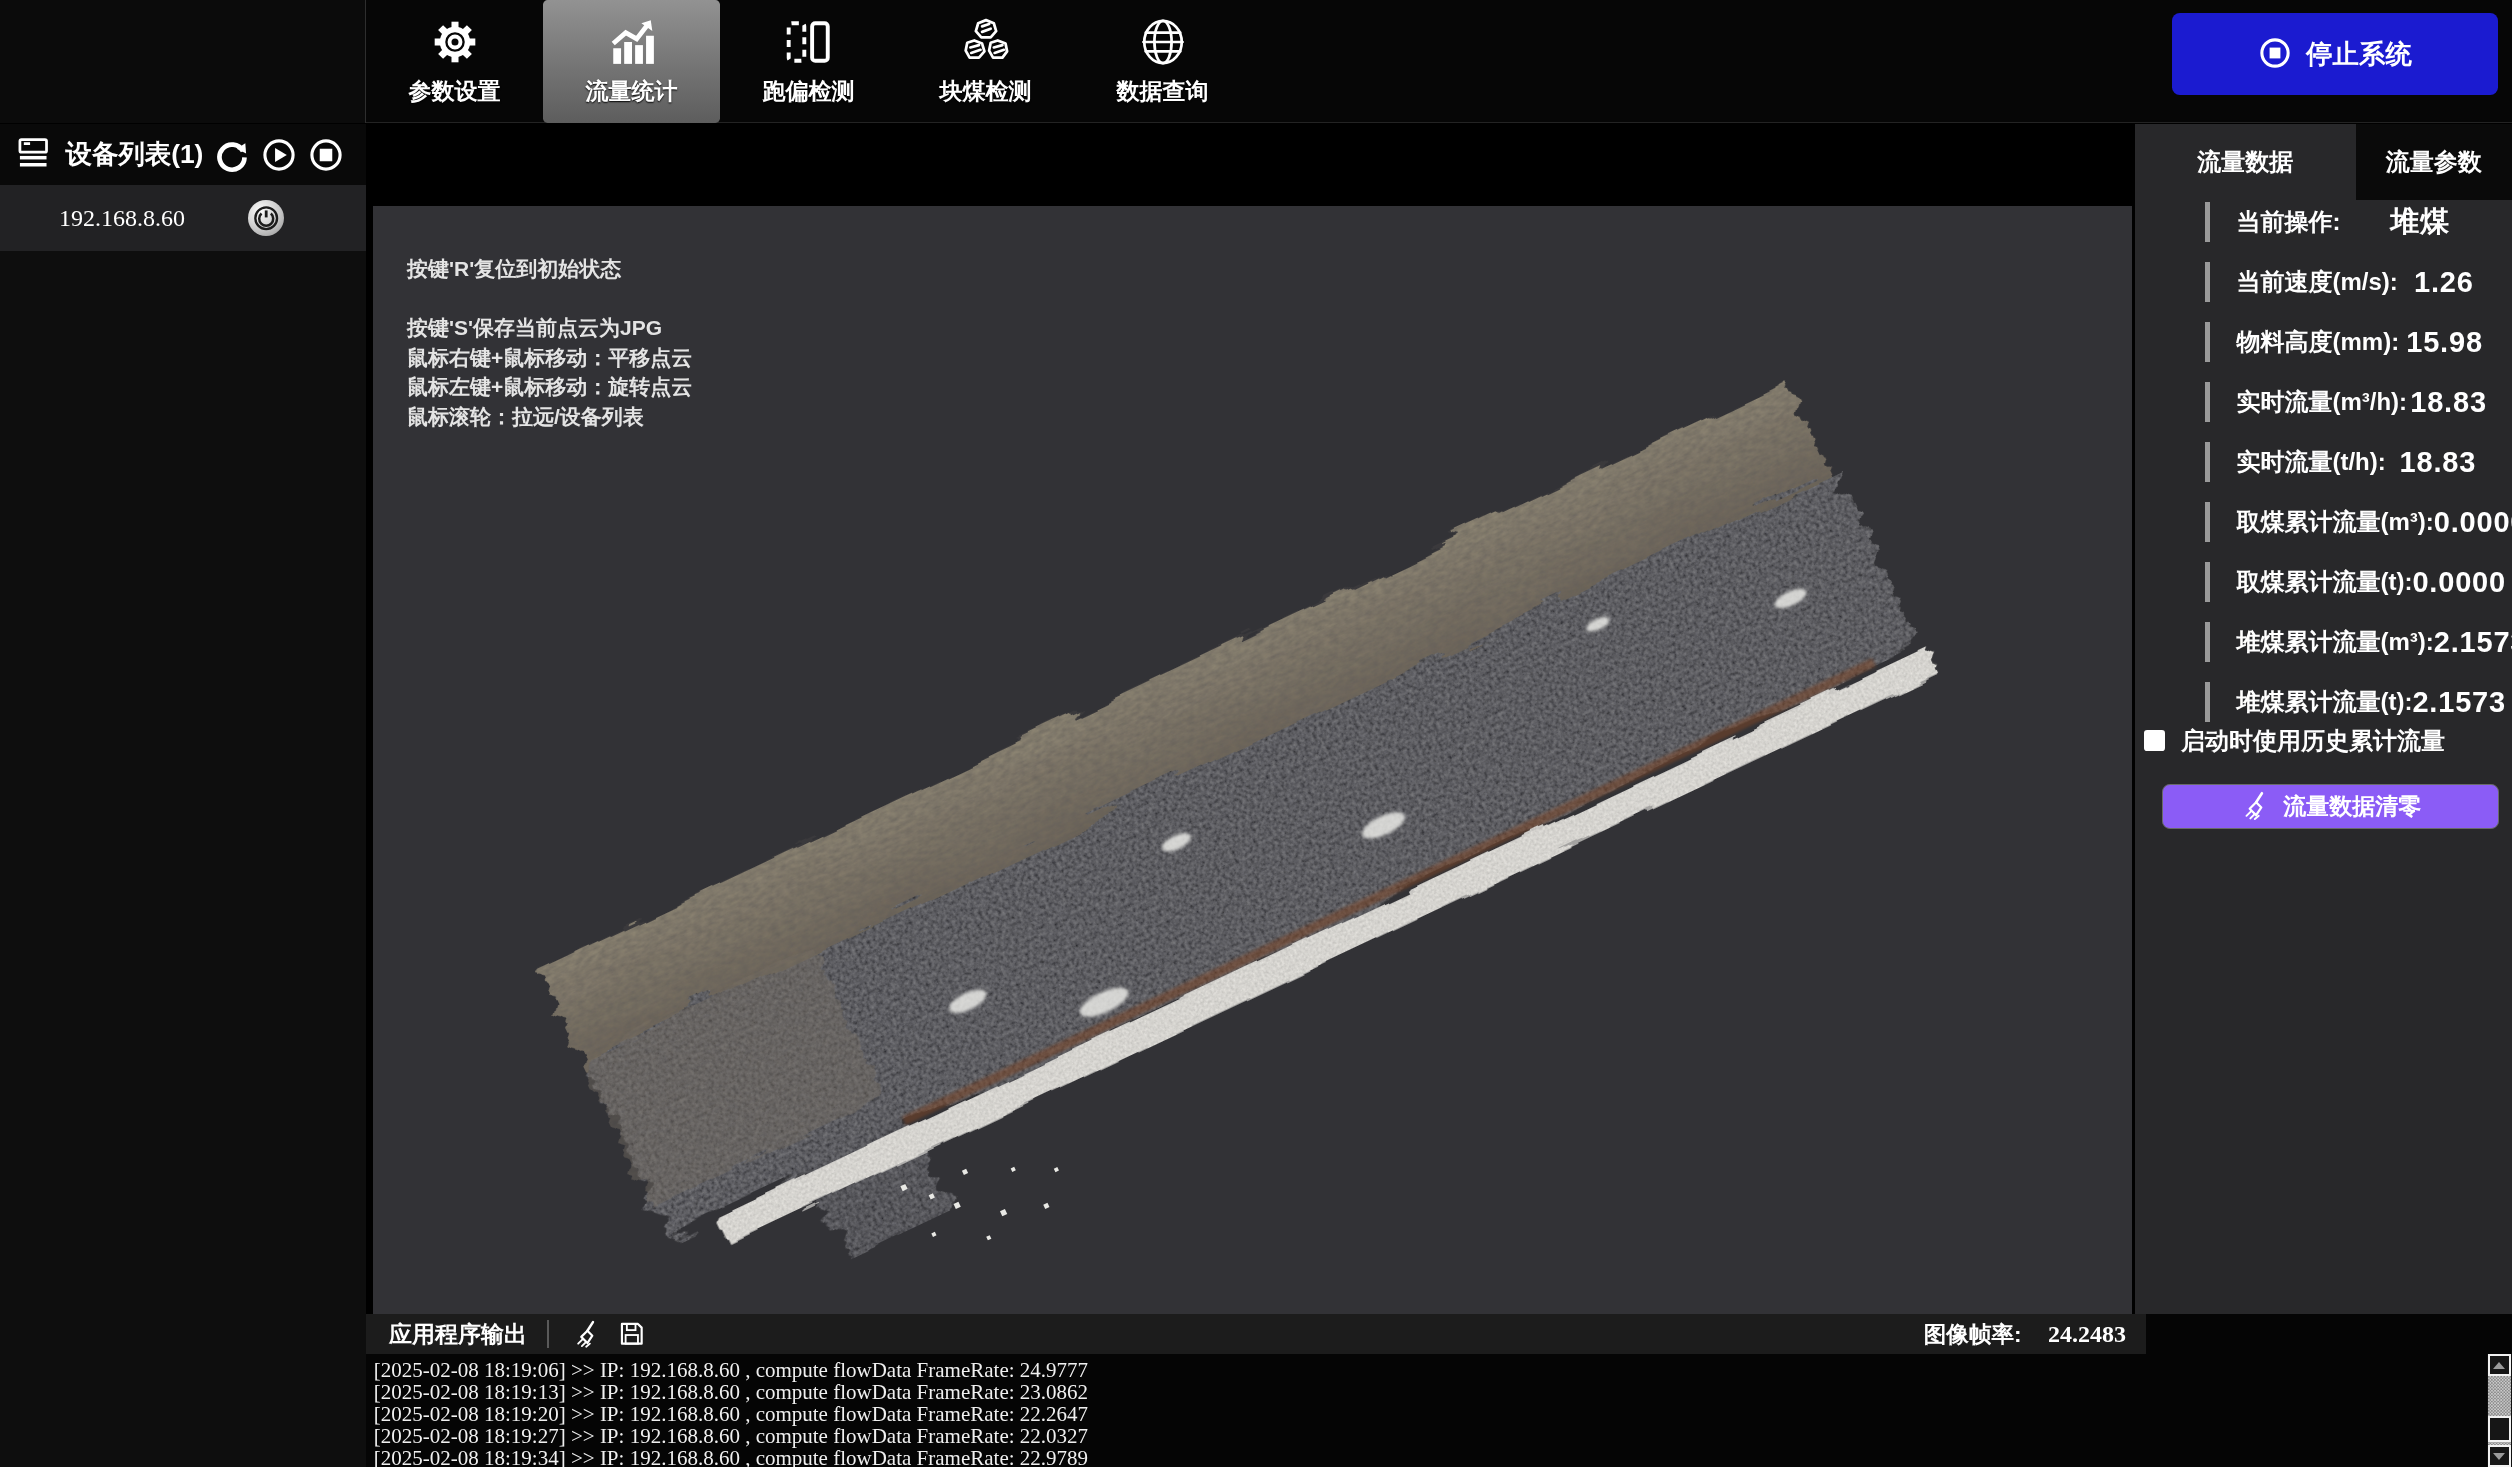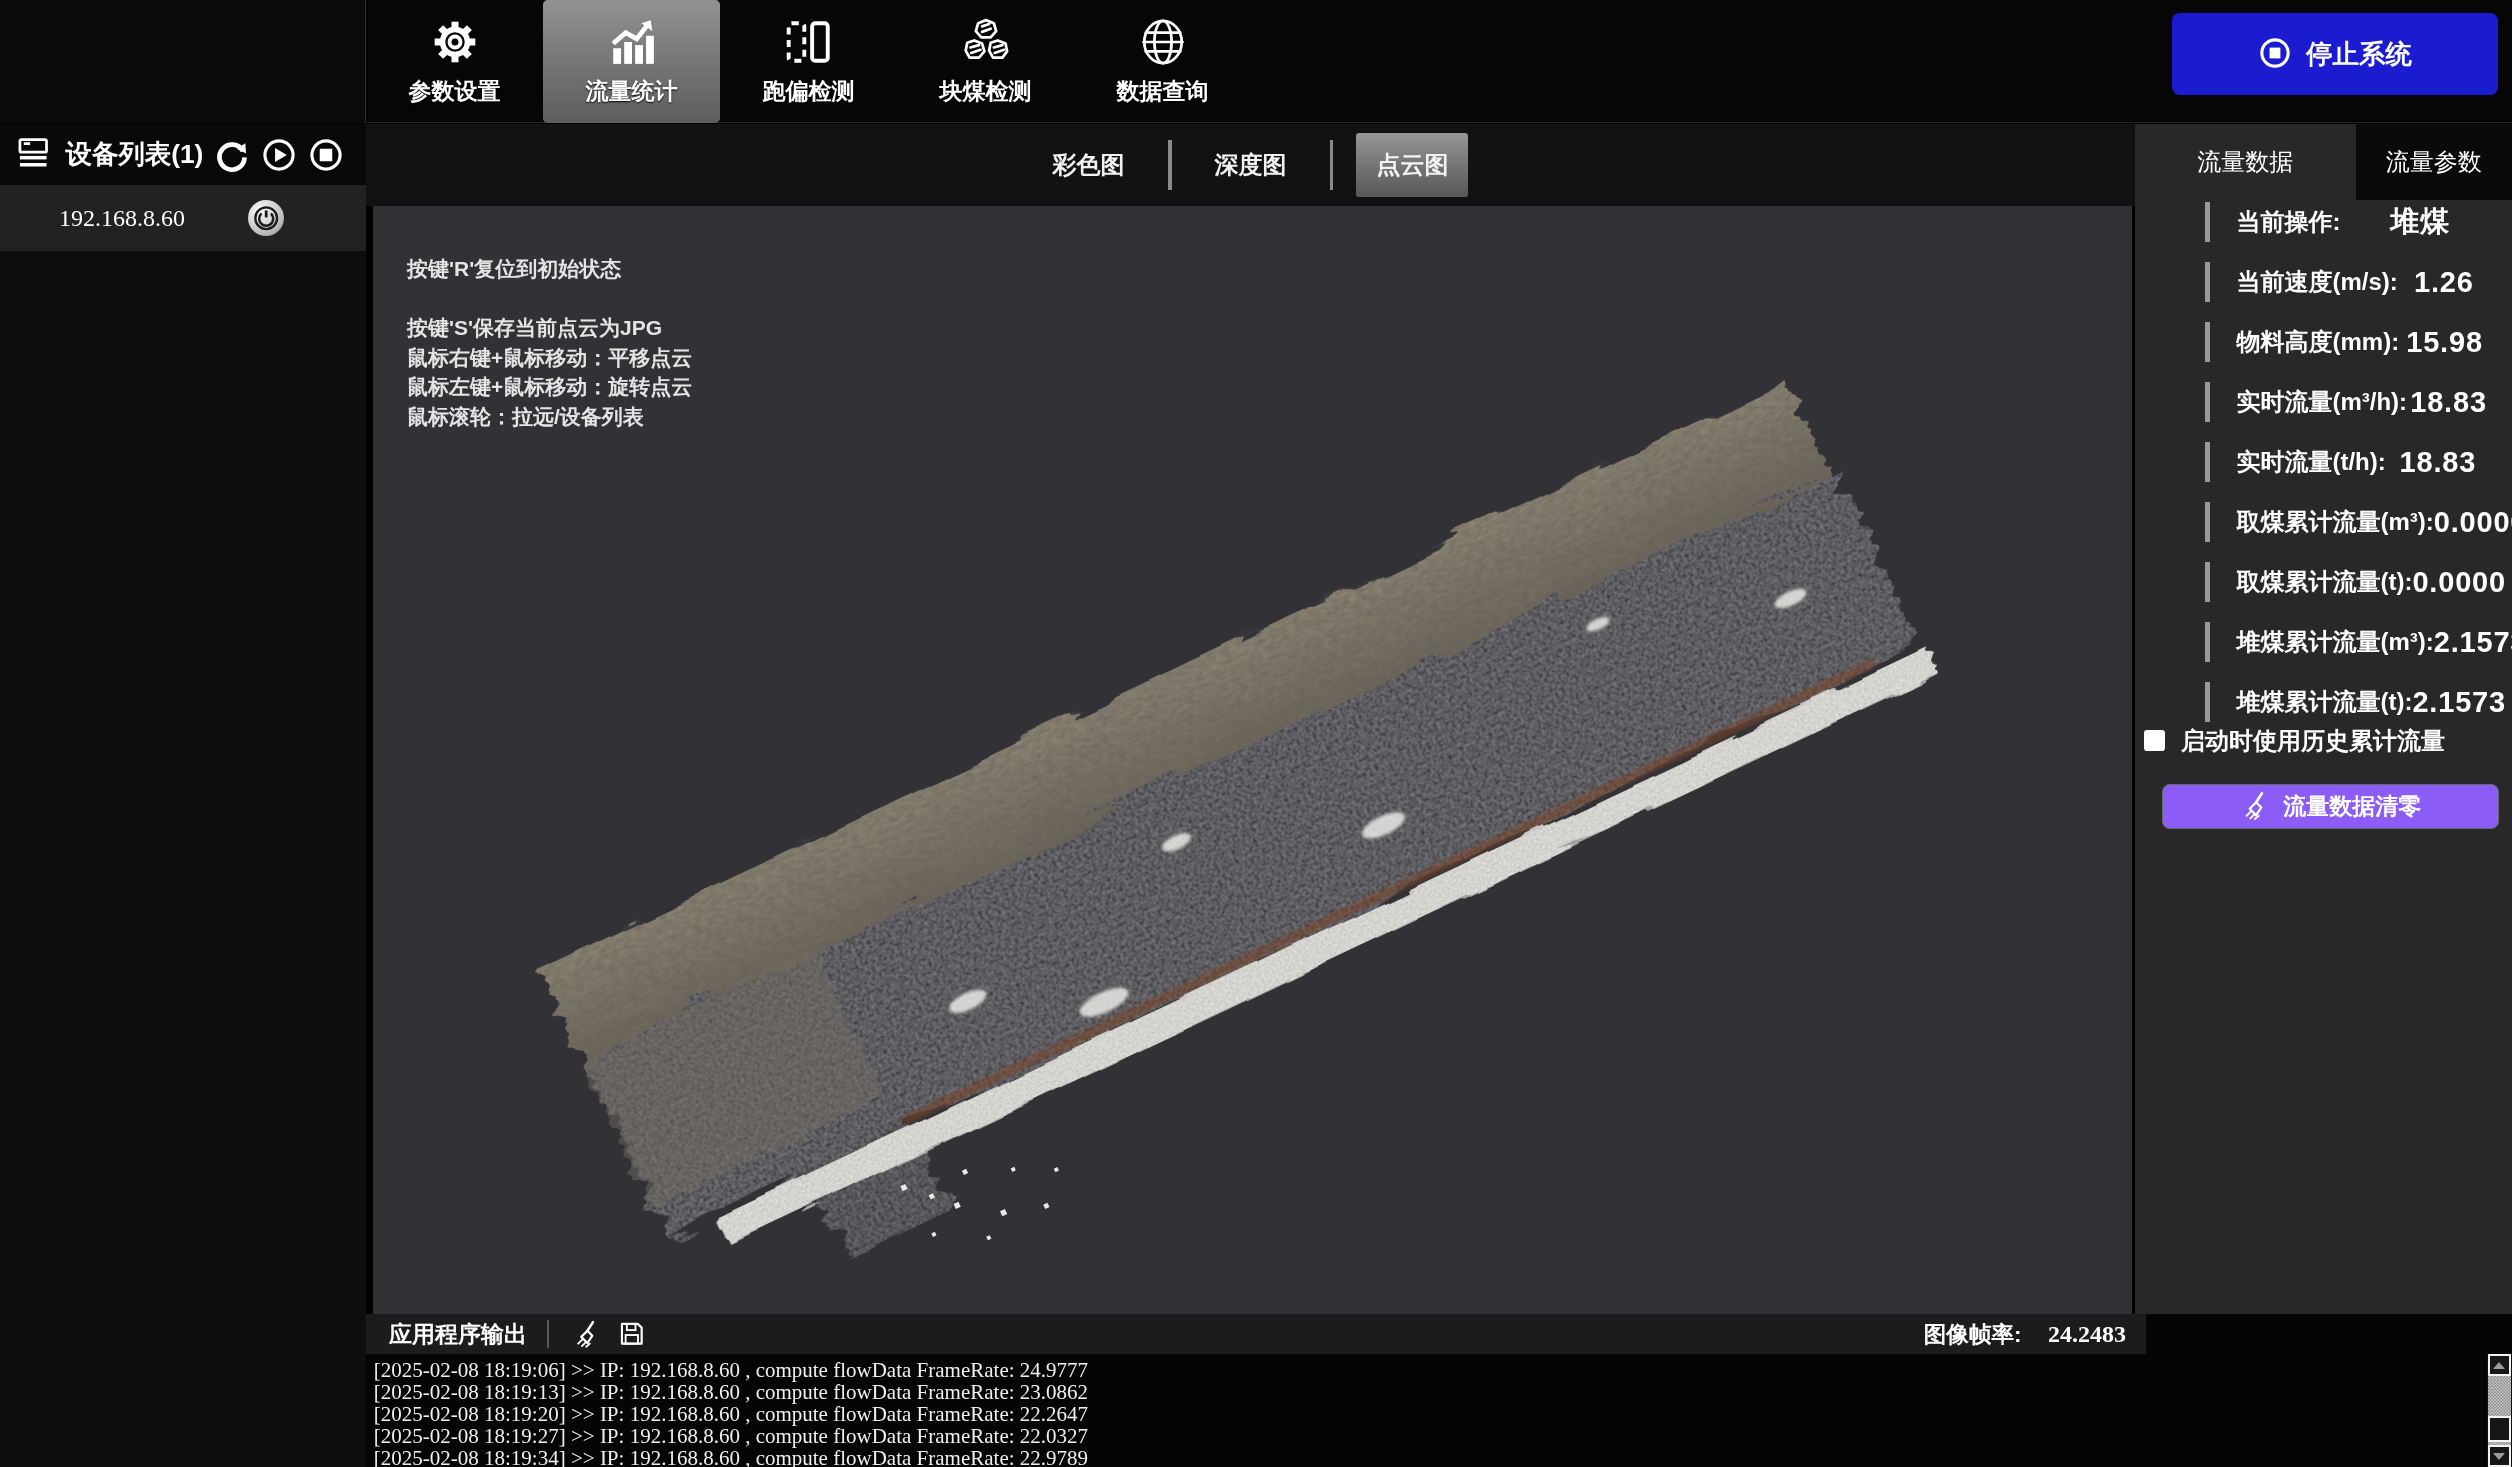--- a/index.html
+++ b/index.html
@@ -39,21 +39,21 @@
   .vtab-sep{width:3.9px;height:50px;background:#8a8a8a;margin:0 23px;}
 
   .viewport{position:absolute;left:373px;top:206px;width:1759px;height:1108px;background:#323236;}
   .instructions{position:absolute;left:34px;top:48px;}
   .instr-line{font-size:21px;font-weight:600;color:#e4e4e4;line-height:29.6px;min-height:29.6px;white-space:pre;}
   .cloud-svg{position:absolute;left:0;top:0;}
 
   
   .right-panel{position:absolute;left:2135px;top:124px;width:377px;height:1191px;background:#28282a;}
   .panel-tabs{position:absolute;left:0;top:0;width:377px;height:76px;display:flex;}
-  .ptab{flex:1;display:flex;align-items:center;justify-content:center;font-size:24px;font-weight:normal;cursor:pointer;background:#0a0a0a;margin-left:32px;}
+  .ptab{flex:1;display:flex;align-items:center;justify-content:center;font-size:24px;font-weight:bold;cursor:pointer;background:#0a0a0a;margin-left:32px;}
   .ptab.selected{background:#28282a;}
   .flow-rows{position:absolute;left:0;top:68px;width:377px;padding-left:44px;}
   .prow{height:60px;display:flex;align-items:center;}
   .accent{width:4.7px;height:40px;background:#9a9a9a;margin-left:26.4px;flex:0 0 auto;}
   .plabel{font-size:24px;font-weight:bold;margin-left:26.4px;white-space:nowrap;}
   .pval{width:140px;margin-left:auto;margin-right:22px;text-align:center;font-size:29px;font-weight:bold;letter-spacing:0.8px;}
   .chk-row{position:absolute;left:0;top:593px;width:377px;height:47px;display:flex;align-items:center;}
   .checkbox{width:21px;height:21px;background:#fff;border-radius:3.1px;margin-left:9.3px;flex:0 0 auto;cursor:pointer;}
   .chk-label{font-size:24px;font-weight:bold;margin-left:15.6px;white-space:nowrap;}
   .clear-btn{position:absolute;left:27px;top:660px;width:337px;height:45px;border:1.6px solid #6a6a6a;border-radius:7.8px;
@@ -225,27 +225,20 @@
       <span class="power-btn">
         <svg width="26.4" height="26.4" viewBox="0 0 34 34">
           <circle cx="17" cy="17" r="14" stroke="#1c1c1c" stroke-width="3" fill="none"></circle>
           <path d="M17,7 v9" stroke="#1c1c1c" stroke-width="3.6"></path>
           <path d="M11,11 a9,9 0 1 0 12,0" stroke="#1c1c1c" stroke-width="3.2" fill="none"></path>
         </svg>
       </span>
     </div>
   </div>
 
-  <div class="main-tabbar">
-    <span class="vtab">彩色图</span>
-    <span class="vtab-sep"></span>
-    <span class="vtab">深度图</span>
-    <span class="vtab-sep"></span>
-    <span class="vtab selected">点云图</span>
-  </div>
 
   <div class="viewport">
     <svg class="cloud-svg" width="1759" height="1108" viewBox="0 0 2262 1424">
       <defs>
         <linearGradient id="gWall" x1="0" y1="0" x2="0" y2="1">
           <stop offset="0" stop-color="#938a77"></stop>
           <stop offset="1" stop-color="#6d6457"></stop>
         </linearGradient>
         <filter id="fWall" x="-15%" y="-90%" width="130%" height="280%">
           <feTurbulence type="fractalNoise" baseFrequency="0.008 0.05" numOctaves="3" seed="4" result="d"></feTurbulence>

